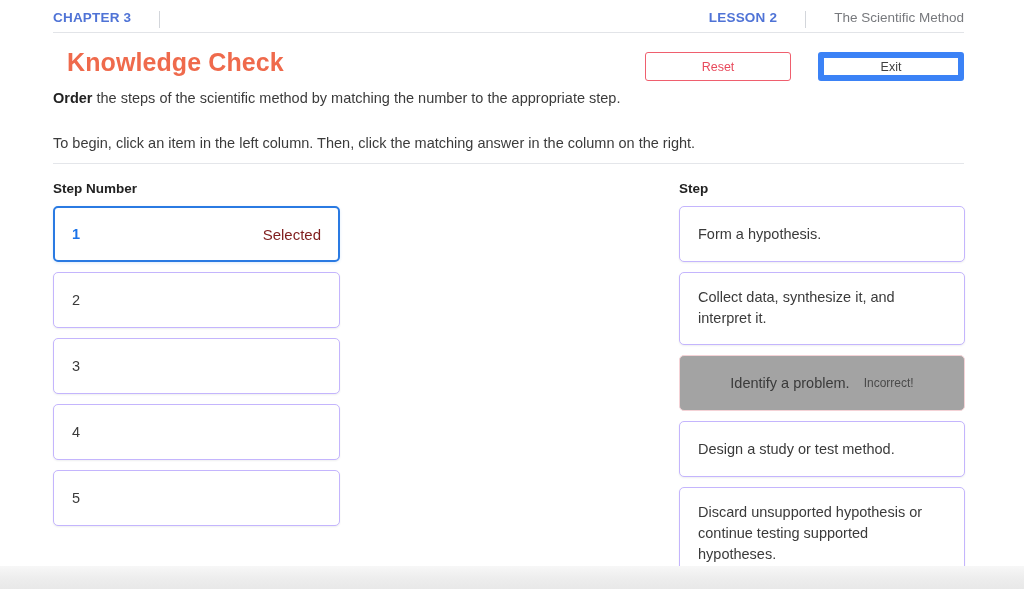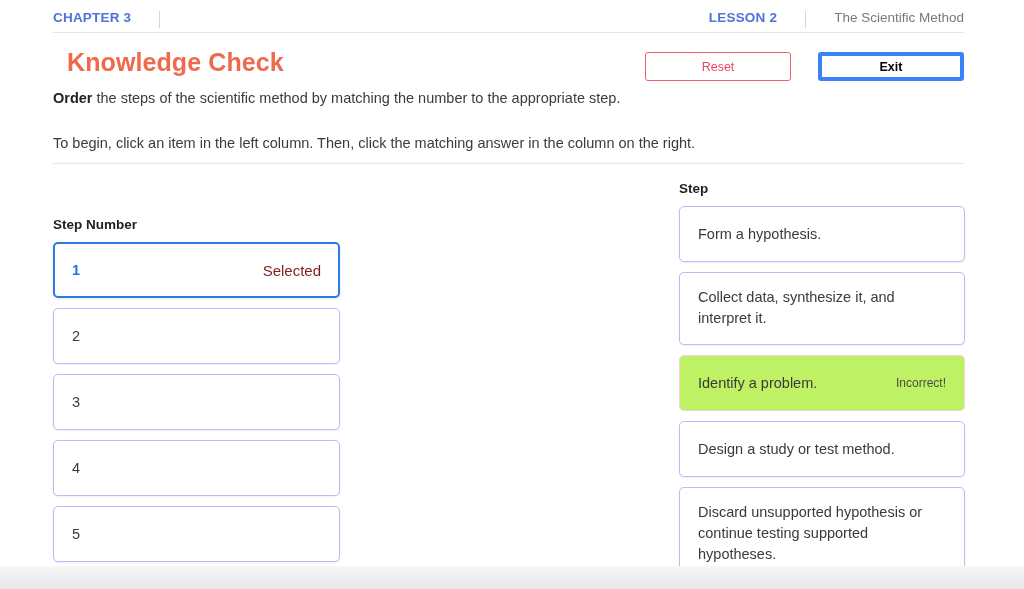--- a/index.html
+++ b/index.html
@@ -101,23 +101,22 @@
     background: #ffffff;
     box-sizing: border-box;
     cursor: pointer;
     font-family: "Liberation Sans", sans-serif;
   }
   .btn-reset {
     border: 1px solid #ef5f6e;
     color: #e84a5c;
   }
   .btn-exit {
-    border: 4px solid #3b82f6;
-    color: #000000;
-    font-weight: bold;
+    border: 6px solid #3b82f6;
+    color: #404040;
   }
 
   
   .instructions {
     position: absolute;
     left: 53px;
     top: 88px;
     width: 911px;
   }
   .instr-line {
@@ -135,21 +134,21 @@
     width: 911px;
     height: 1px;
     background: #e4e6ea;
   }
 
   
   .col {
     position: absolute;
     top: 181px;
   }
-  .col-left { left: 53px; width: 287px; margin-top: 36px; }
+  .col-left { left: 53px; width: 287px; }
   .col-right { left: 679px; width: 286px; }
 
   .col-heading {
     font-size: 13.5px;
     font-weight: bold;
     color: #222222;
     margin-bottom: 9px;
     line-height: 16px;
   }
 
@@ -190,23 +189,24 @@
     font-weight: bold;
   }
   .tag-selected {
     font-size: 15px;
     color: #7f1d1d;
     white-space: nowrap;
   }
 
   
   .card.is-incorrect {
-    background: #bef264;
+    background: #a3a3a3;
     border-color: #f4d2d6;
     box-shadow: none;
+    justify-content: center;
   }
   .card.is-incorrect .card-text { color: #3a3a3a; }
   .tag-incorrect {
     font-size: 12px;
     color: #4a4a4a;
     white-space: nowrap;
     padding-left: 8px;
   }
 
   .card.tall { min-height: 70px; align-items: flex-start; }

